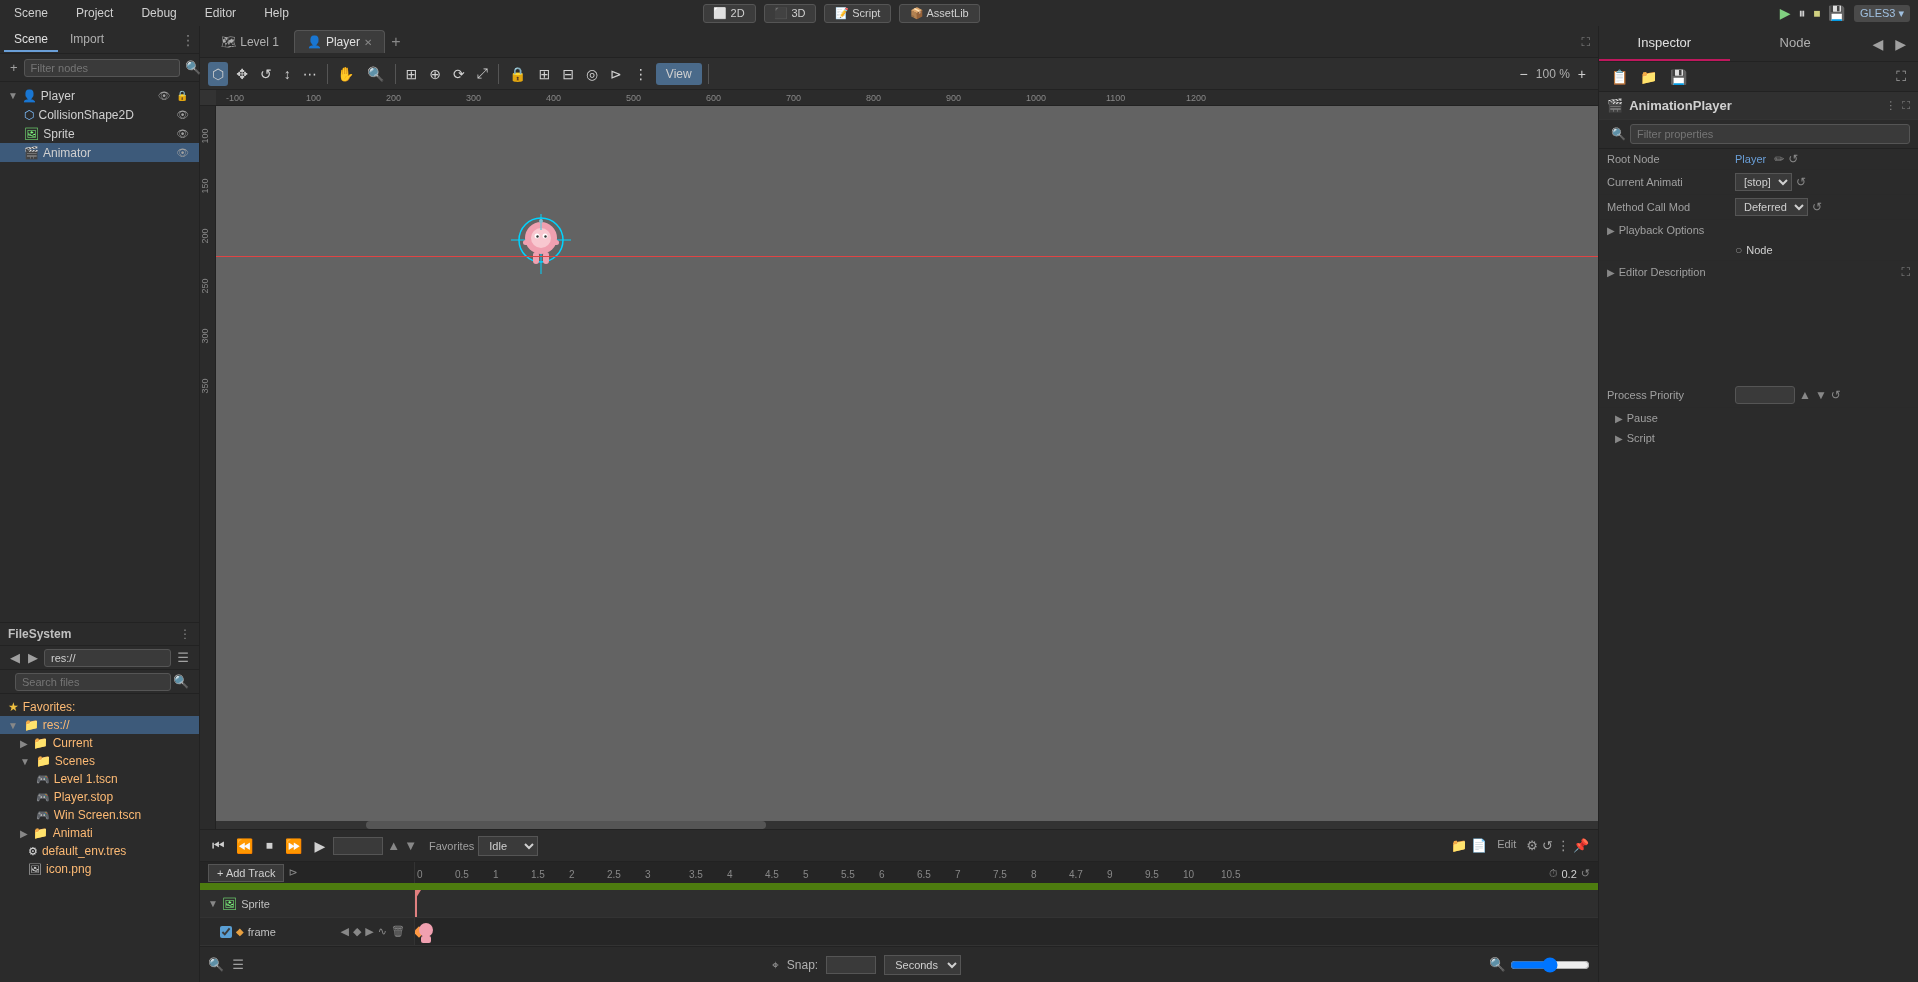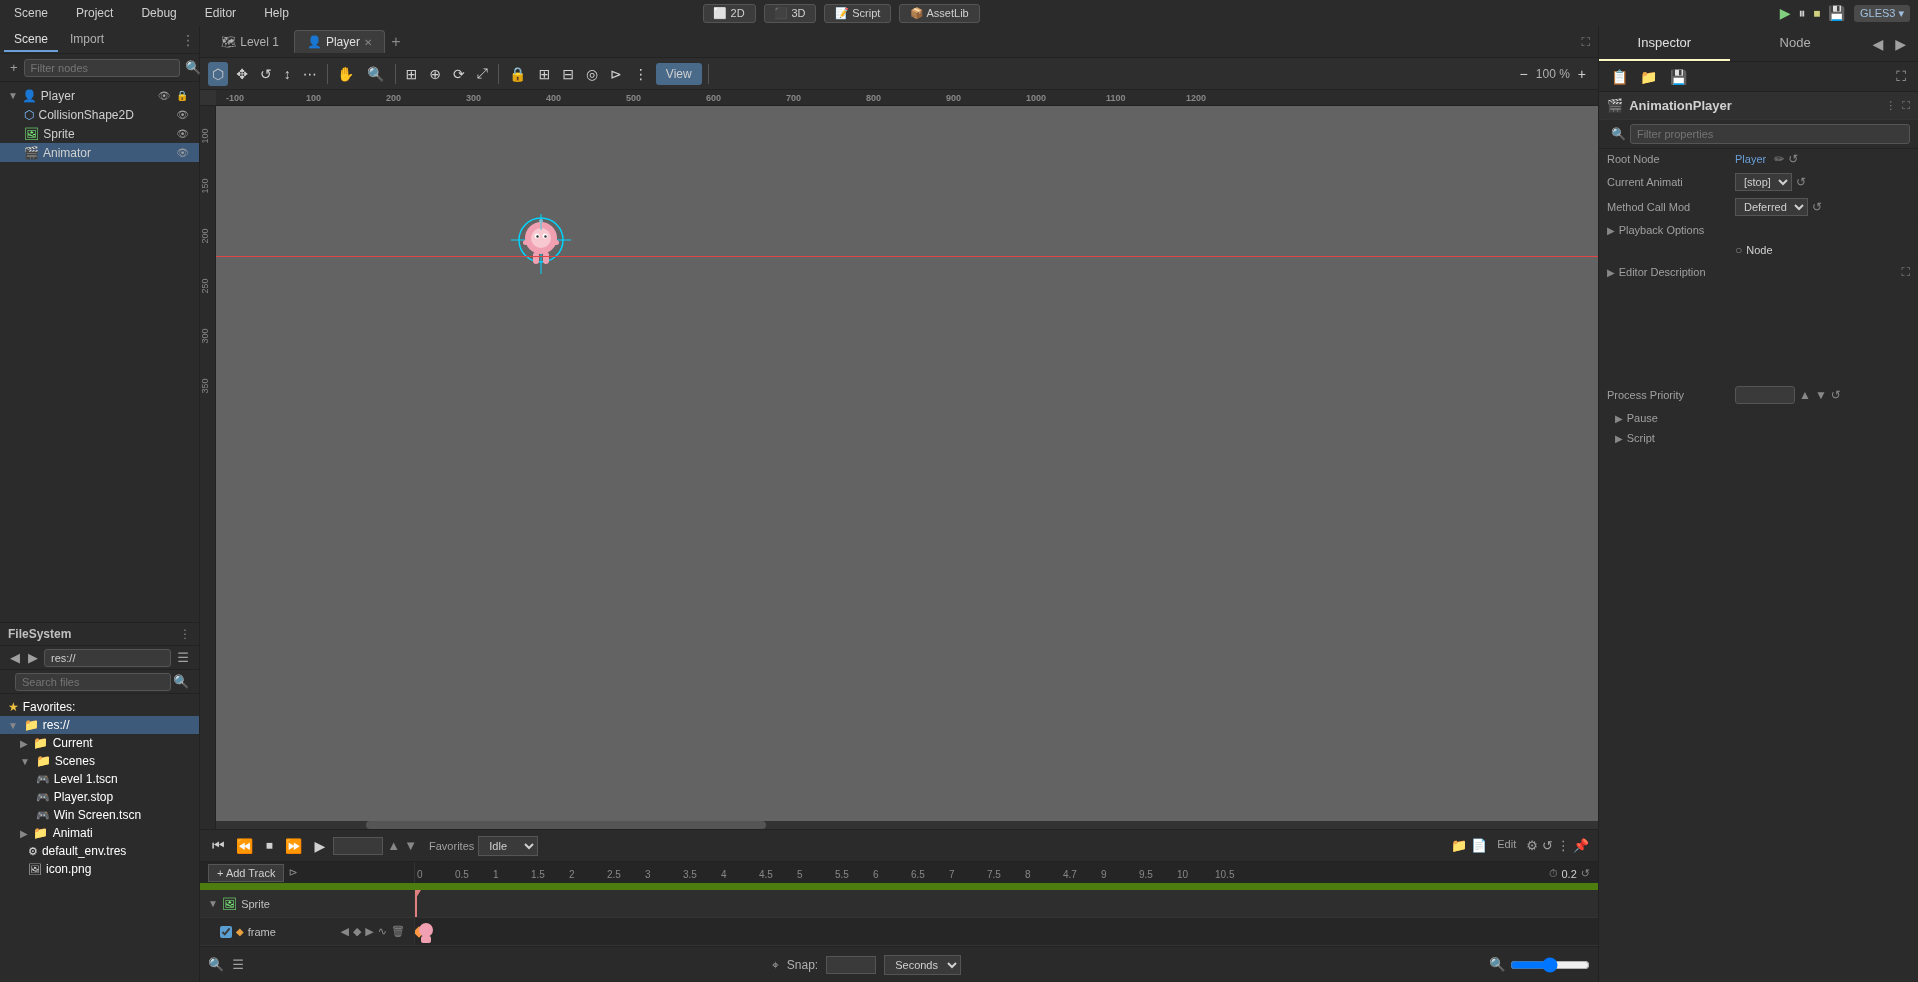--- a/index.html
+++ b/index.html
@@ -43,21 +43,21 @@
     .panel-header { display: flex; align-items: center; padding: 4px 8px; border-bottom: 1px solid #222; gap: 4px; }
     .panel-title { font-size: 12px; color: #c0c0c0; font-weight: bold; }
     .fs-nav { display: flex; align-items: center; padding: 2px 8px; gap: 4px; border-bottom: 1px solid #222; }
     .fs-path { flex: 1; background: #3a3a3a; border: 1px solid #555; color: #d0d0d0; padding: 2px 6px; font-size: 11px; border-radius: 3px; }
     .fs-search { display: flex; align-items: center; padding: 2px 8px; border-bottom: 1px solid #222; }
     .fs-search input { flex: 1; background: #3a3a3a; border: 1px solid #555; color: #d0d0d0; padding: 2px 6px; font-size: 11px; border-radius: 3px; margin-left: 7px; }
     .fs-tree { flex: 1; overflow-y: auto; padding: 4px 0; }
     .fs-item { display: flex; align-items: center; padding: 2px 8px; cursor: pointer; gap: 4px; }
     .fs-item.selected { background: #3d5a7a; }
     .fs-item-icon { font-size: 12px; }
-    .fs-item-label { font-size: 12px; color: #ffffff; }
+    .fs-item-label { font-size: 12px; color: #fdba74; }
 
     
     .editor-area { flex: 1; display: flex; flex-direction: column; overflow: hidden; }
     .editor-tabs { background: #2b2b2b; display: flex; align-items: center; height: 32px; border-bottom: 1px solid #222; padding: 0 8px; gap: 2px; }
     .editor-tab { display: flex; align-items: center; padding: 4px 12px; cursor: pointer; color: #b0b0b0; font-size: 12px; gap: 4px; border-radius: 4px 4px 0 0; border: 1px solid transparent; border-bottom: none; }
     .editor-tab.active { background: #3c3c3c; border-color: #555; color: #e0e0e0; }
     .editor-tab .close-btn { color: #888; font-size: 10px; }
     .add-tab-btn { color: #888; cursor: pointer; font-size: 16px; padding: 0 4px; }
     .maximize-btn { margin-left: auto; color: #888; cursor: pointer; }
 
@@ -91,21 +91,21 @@
     .snap-label { color: #b0b0b0; font-size: 12px; }
     .snap-input { background: #3a3a3a; border: 1px solid #555; color: #d0d0d0; width: 50px; padding: 2px 4px; font-size: 11px; text-align: center; }
     .snap-unit-select { background: #3a3a3a; border: 1px solid #555; color: #d0d0d0; padding: 2px 6px; font-size: 11px; }
     .zoom-slider-area { display: flex; align-items: center; margin-left: auto; gap: 4px; }
     .zoom-slider { width: 80px; }
 
     
     .right-panel { width: 320px; background: #2b2b2b; border-left: 1px solid #222; display: flex; flex-direction: column; flex-shrink: 0; }
     .inspector-tabs { display: flex; border-bottom: 1px solid #222; height: 36px; }
     .inspector-tab { flex: 1; display: flex; align-items: center; justify-content: center; cursor: pointer; color: #b0b0b0; font-size: 13px; border-bottom: 2px solid transparent; }
-    .inspector-tab.active { color: #e0e0e0; border-bottom: 2px solid #fef9c3; }
+    .inspector-tab.active { color: #e0e0e0; border-bottom: 2px solid #be185d; }
     .inspector-toolbar { display: flex; align-items: center; padding: 4px 8px; gap: 4px; border-bottom: 1px solid #222; }
     .insp-icon-btn { background: none; border: none; color: #a0a0a0; cursor: pointer; font-size: 14px; padding: 2px 4px; }
     .inspector-search { display: flex; align-items: center; padding: 4px 8px; border-bottom: 1px solid #222; }
     .inspector-search input { flex: 1; background: #3a3a3a; border: 1px solid #555; color: #d0d0d0; padding: 3px 6px; font-size: 11px; border-radius: 3px; }
     .inspector-search .search-icon { color: #888; font-size: 12px; padding: 0 4px; }
     .prop-row { display: flex; align-items: center; padding: 3px 8px; gap: 8px; border-bottom: 1px solid #2a2a2a; }
     .prop-label { color: #a0a0a0; font-size: 11px; flex: 0 0 120px; }
     .prop-value { color: #d0d0d0; font-size: 11px; flex: 1; display: flex; align-items: center; gap: 4px; }
     .prop-value-input { background: #3a3a3a; border: 1px solid #555; color: #d0d0d0; padding: 2px 6px; font-size: 11px; border-radius: 3px; width: 100px; }
     .section-header { display: flex; align-items: center; padding: 4px 8px; gap: 4px; cursor: pointer; color: #a0a0a0; font-size: 11px; }
@@ -314,21 +314,21 @@
         <button class="vp-tool-btn">−</button>
         <span>100 %</span>
         <button class="vp-tool-btn">+</button>
       </div>
     </div>
 
     <div class="viewport" style="position:relative;">
 
       <div style="height:16px; background:#2b2b2b; display:flex; align-items:flex-end; overflow:hidden; border-bottom:1px solid #222;">
         <div style="width:16px; background:#333; flex-shrink:0; height:16px;"></div>
-        <div style="flex:1; display:flex; align-items:flex-end; overflow:hidden;font-weight:bold;">
+        <div style="flex:1; display:flex; align-items:flex-end; overflow:hidden;">
           <svg width="100%" height="16">
             <text x="10" y="12" fill="#888" font-size="9">-100</text>
             <text x="90" y="12" fill="#888" font-size="9">100</text>
             <text x="170" y="12" fill="#888" font-size="9">200</text>
             <text x="250" y="12" fill="#888" font-size="9">300</text>
             <text x="330" y="12" fill="#888" font-size="9">400</text>
             <text x="410" y="12" fill="#888" font-size="9">500</text>
             <text x="490" y="12" fill="#888" font-size="9">600</text>
             <text x="570" y="12" fill="#888" font-size="9">700</text>
             <text x="650" y="12" fill="#888" font-size="9">800</text>
@@ -427,21 +427,21 @@
 
         <div style="flex:1; display:flex; align-items:flex-end; overflow:hidden; padding:0 0 3px 0; background:#252525;">
           <div style="display:flex; width:100%; justify-content:flex-start; align-items:flex-end; padding-left:2px; gap:0;">
             <span style="font-size:10px; color:#888; min-width:38px;">0</span>
             <span style="font-size:10px; color:#888; min-width:38px;">0.5</span>
             <span style="font-size:10px; color:#888; min-width:38px;">1</span>
             <span style="font-size:10px; color:#888; min-width:38px;">1.5</span>
             <span style="font-size:10px; color:#888; min-width:38px;">2</span>
             <span style="font-size:10px; color:#888; min-width:38px;">2.5</span>
             <span style="font-size:10px; color:#888; min-width:38px;">3</span>
-            <span style="font-size:10px; color:#888; min-width:38px;">3.5</span>
+            <span style="font-size:10px; color:#888; min-width:38px;margin-left:6px;">3.5</span>
             <span style="font-size:10px; color:#888; min-width:38px;">4</span>
             <span style="font-size:10px; color:#888; min-width:38px;">4.5</span>
             <span style="font-size:10px; color:#888; min-width:38px;">5</span>
             <span style="font-size:10px; color:#888; min-width:38px;">5.5</span>
             <span style="font-size:10px; color:#888; min-width:38px;">6</span>
             <span style="font-size:10px; color:#888; min-width:38px;">6.5</span>
             <span style="font-size:10px; color:#888; min-width:38px;">7</span>
             <span style="font-size:10px; color:#888; min-width:38px;">7.5</span>
             <span style="font-size:10px; color:#888; min-width:38px;">8</span>
             <span style="font-size:10px; color:#888; min-width:38px;">4.7</span>

